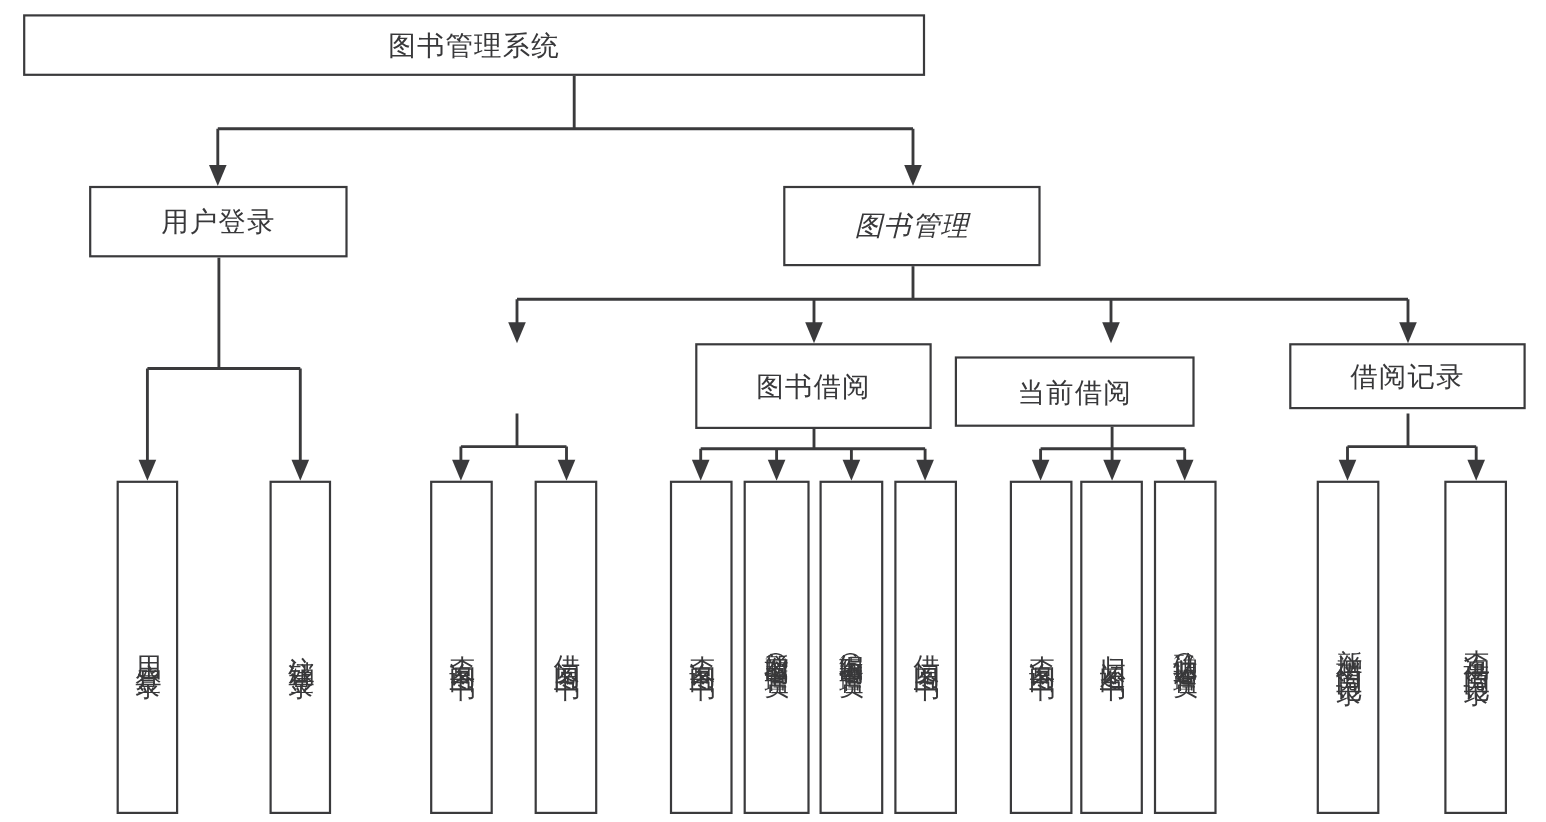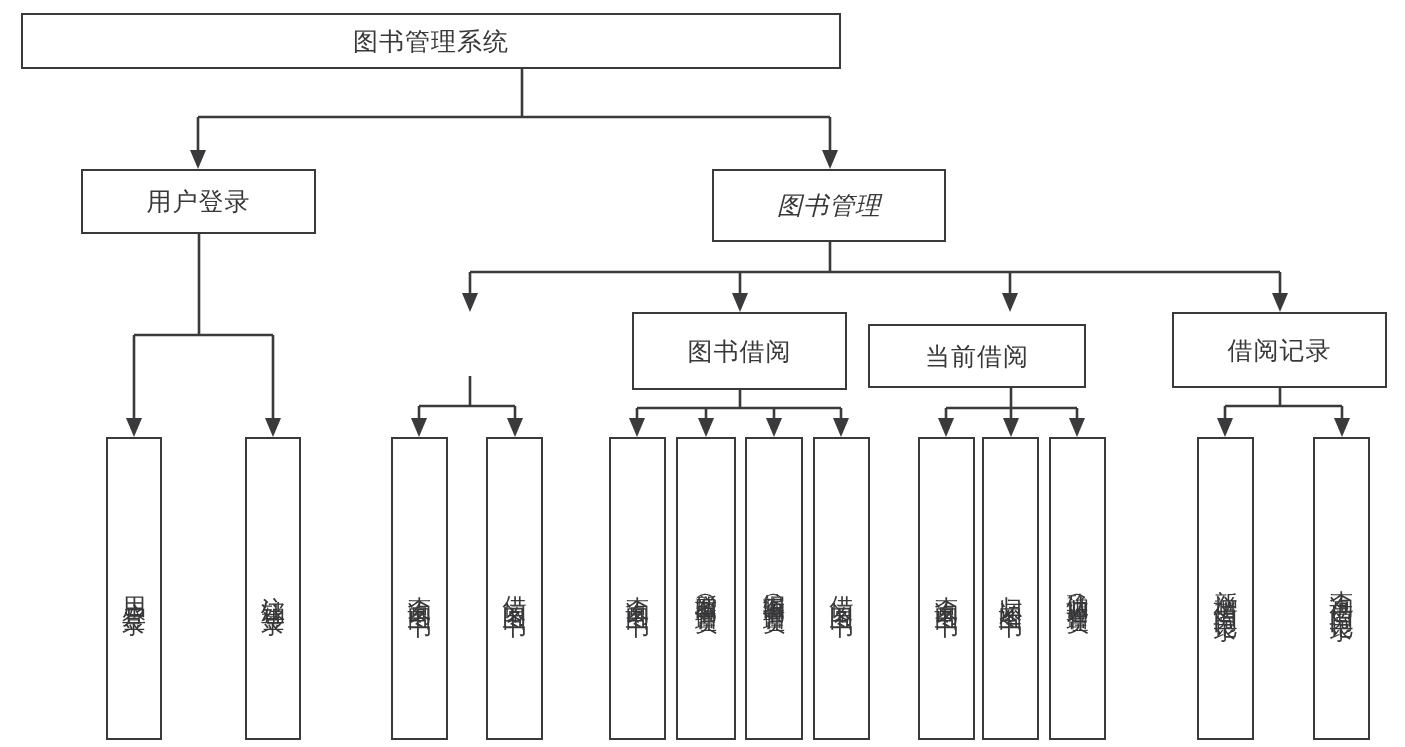--- a/index.html
+++ b/index.html
@@ -92,21 +92,21 @@
     </g>
   </svg>
 
   <div class="node" style="left:21px;top:13px;width:820px;height:56px;">图书管理系统</div>
 
   <div class="node" style="left:81px;top:169px;width:235px;height:65px;">用户登录</div>
   <div class="node" style="left:712px;top:169px;width:234px;height:73px;font-style:italic;">图书管理</div>
 
   <div class="node" style="left:632px;top:312px;width:215px;height:78px;">图书借阅</div>
   <div class="node" style="left:868px;top:312px;width:218px;height:64px;margin-top:12px;">当前借阅</div>
-  <div class="node" style="left:1172px;top:312px;width:215px;height:76px;">借阅记录</div>
+  <div class="node" style="left:1172px;top:312px;width:215px;height:60px;">借阅记录</div>
 
   <div class="leaf" style="left:106px;width:56px;">
     <span>用户登录</span>
     </div>
   <div class="leaf" style="left:245px;width:56px;">
     <span>注销登录</span>
     </div>
 
   <div class="leaf" style="left:391px;width:57px;">
     <span>查询图书</span>

